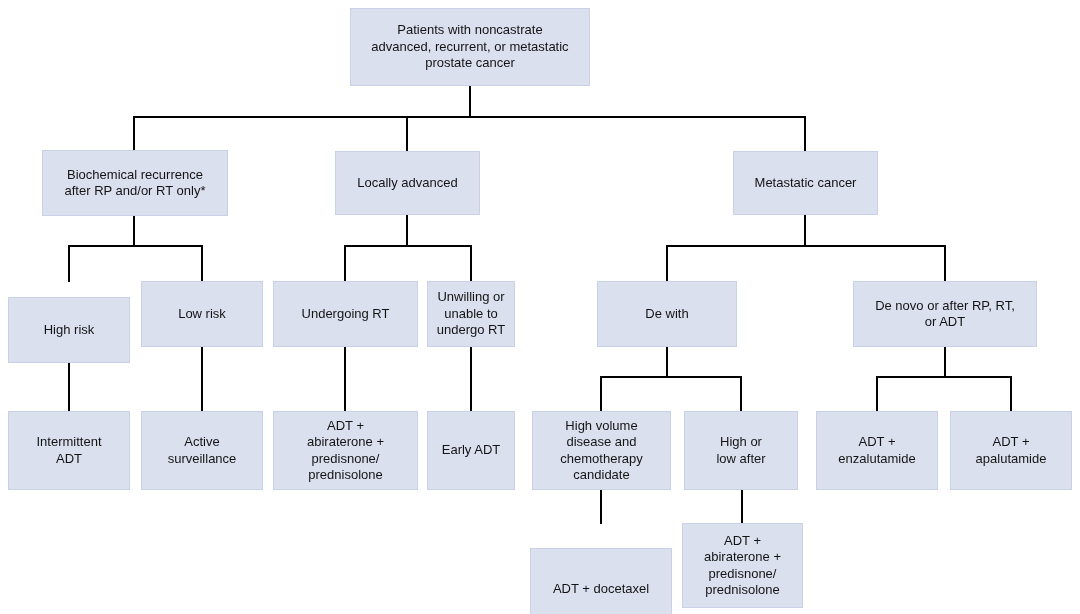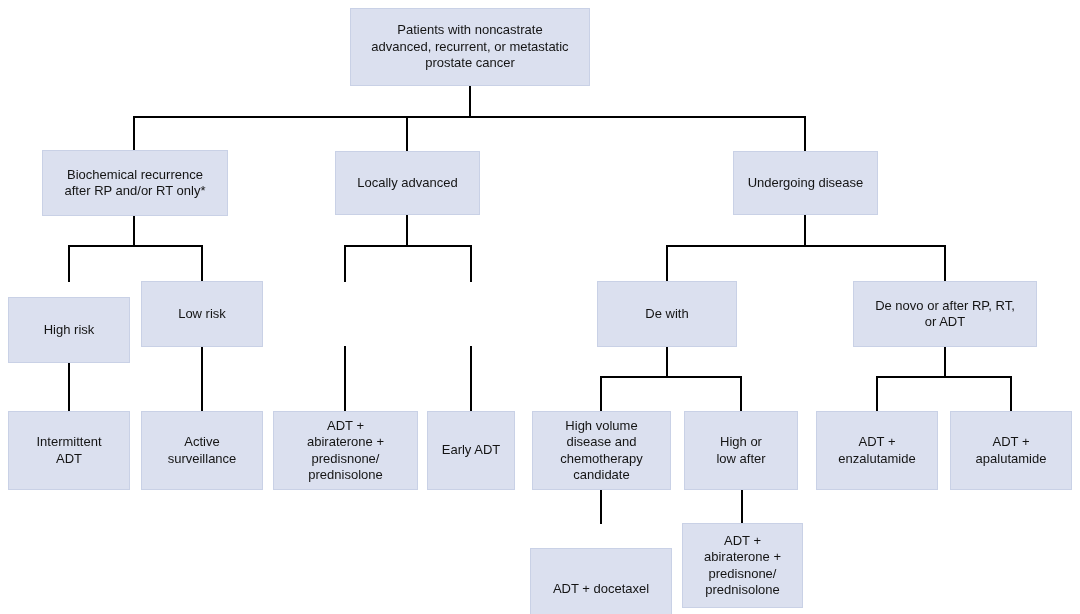--- a/index.html
+++ b/index.html
@@ -81,24 +81,28 @@
     "></path>
   </svg>
 
   <div class="node" style="left:350px;top:8px;width:240px;height:78px">Patients with noncastrate
 advanced, recurrent, or metastatic
 prostate cancer</div>
 
   <div class="node" style="left:42px;top:150px;width:186px;height:66px">Biochemical recurrence
 after RP and/or RT only*</div>
   <div class="node" style="left:335px;top:151px;width:145px;height:64px">Locally advanced</div>
-  <div class="node" style="left:733px;top:151px;width:145px;height:64px">Undergoing disease</div>
+  <div class="node" style="left:733px;top:151px;width:145px;height:64px">Metastatic cancer</div>
 
   <div class="node" style="left:8px;top:297px;width:122px;height:66px">High risk</div>
   <div class="node" style="left:141px;top:281px;width:122px;height:66px">Low risk</div>
+  <div class="node" style="left:273px;top:281px;width:145px;height:66px">Undergoing RT</div>
+  <div class="node" style="left:427px;top:281px;width:88px;height:66px">Unwilling or
+unable to
+undergo RT</div>
   <div class="node" style="left:597px;top:281px;width:140px;height:66px">De with</div>
   <div class="node" style="left:853px;top:281px;width:184px;height:66px">De novo or after RP, RT,
 or ADT</div>
 
   <div class="node" style="left:8px;top:411px;width:122px;height:79px">Intermittent
 ADT</div>
   <div class="node" style="left:141px;top:411px;width:122px;height:79px">Active
 surveillance</div>
   <div class="node" style="left:273px;top:411px;width:145px;height:79px">ADT +
 abiraterone +

